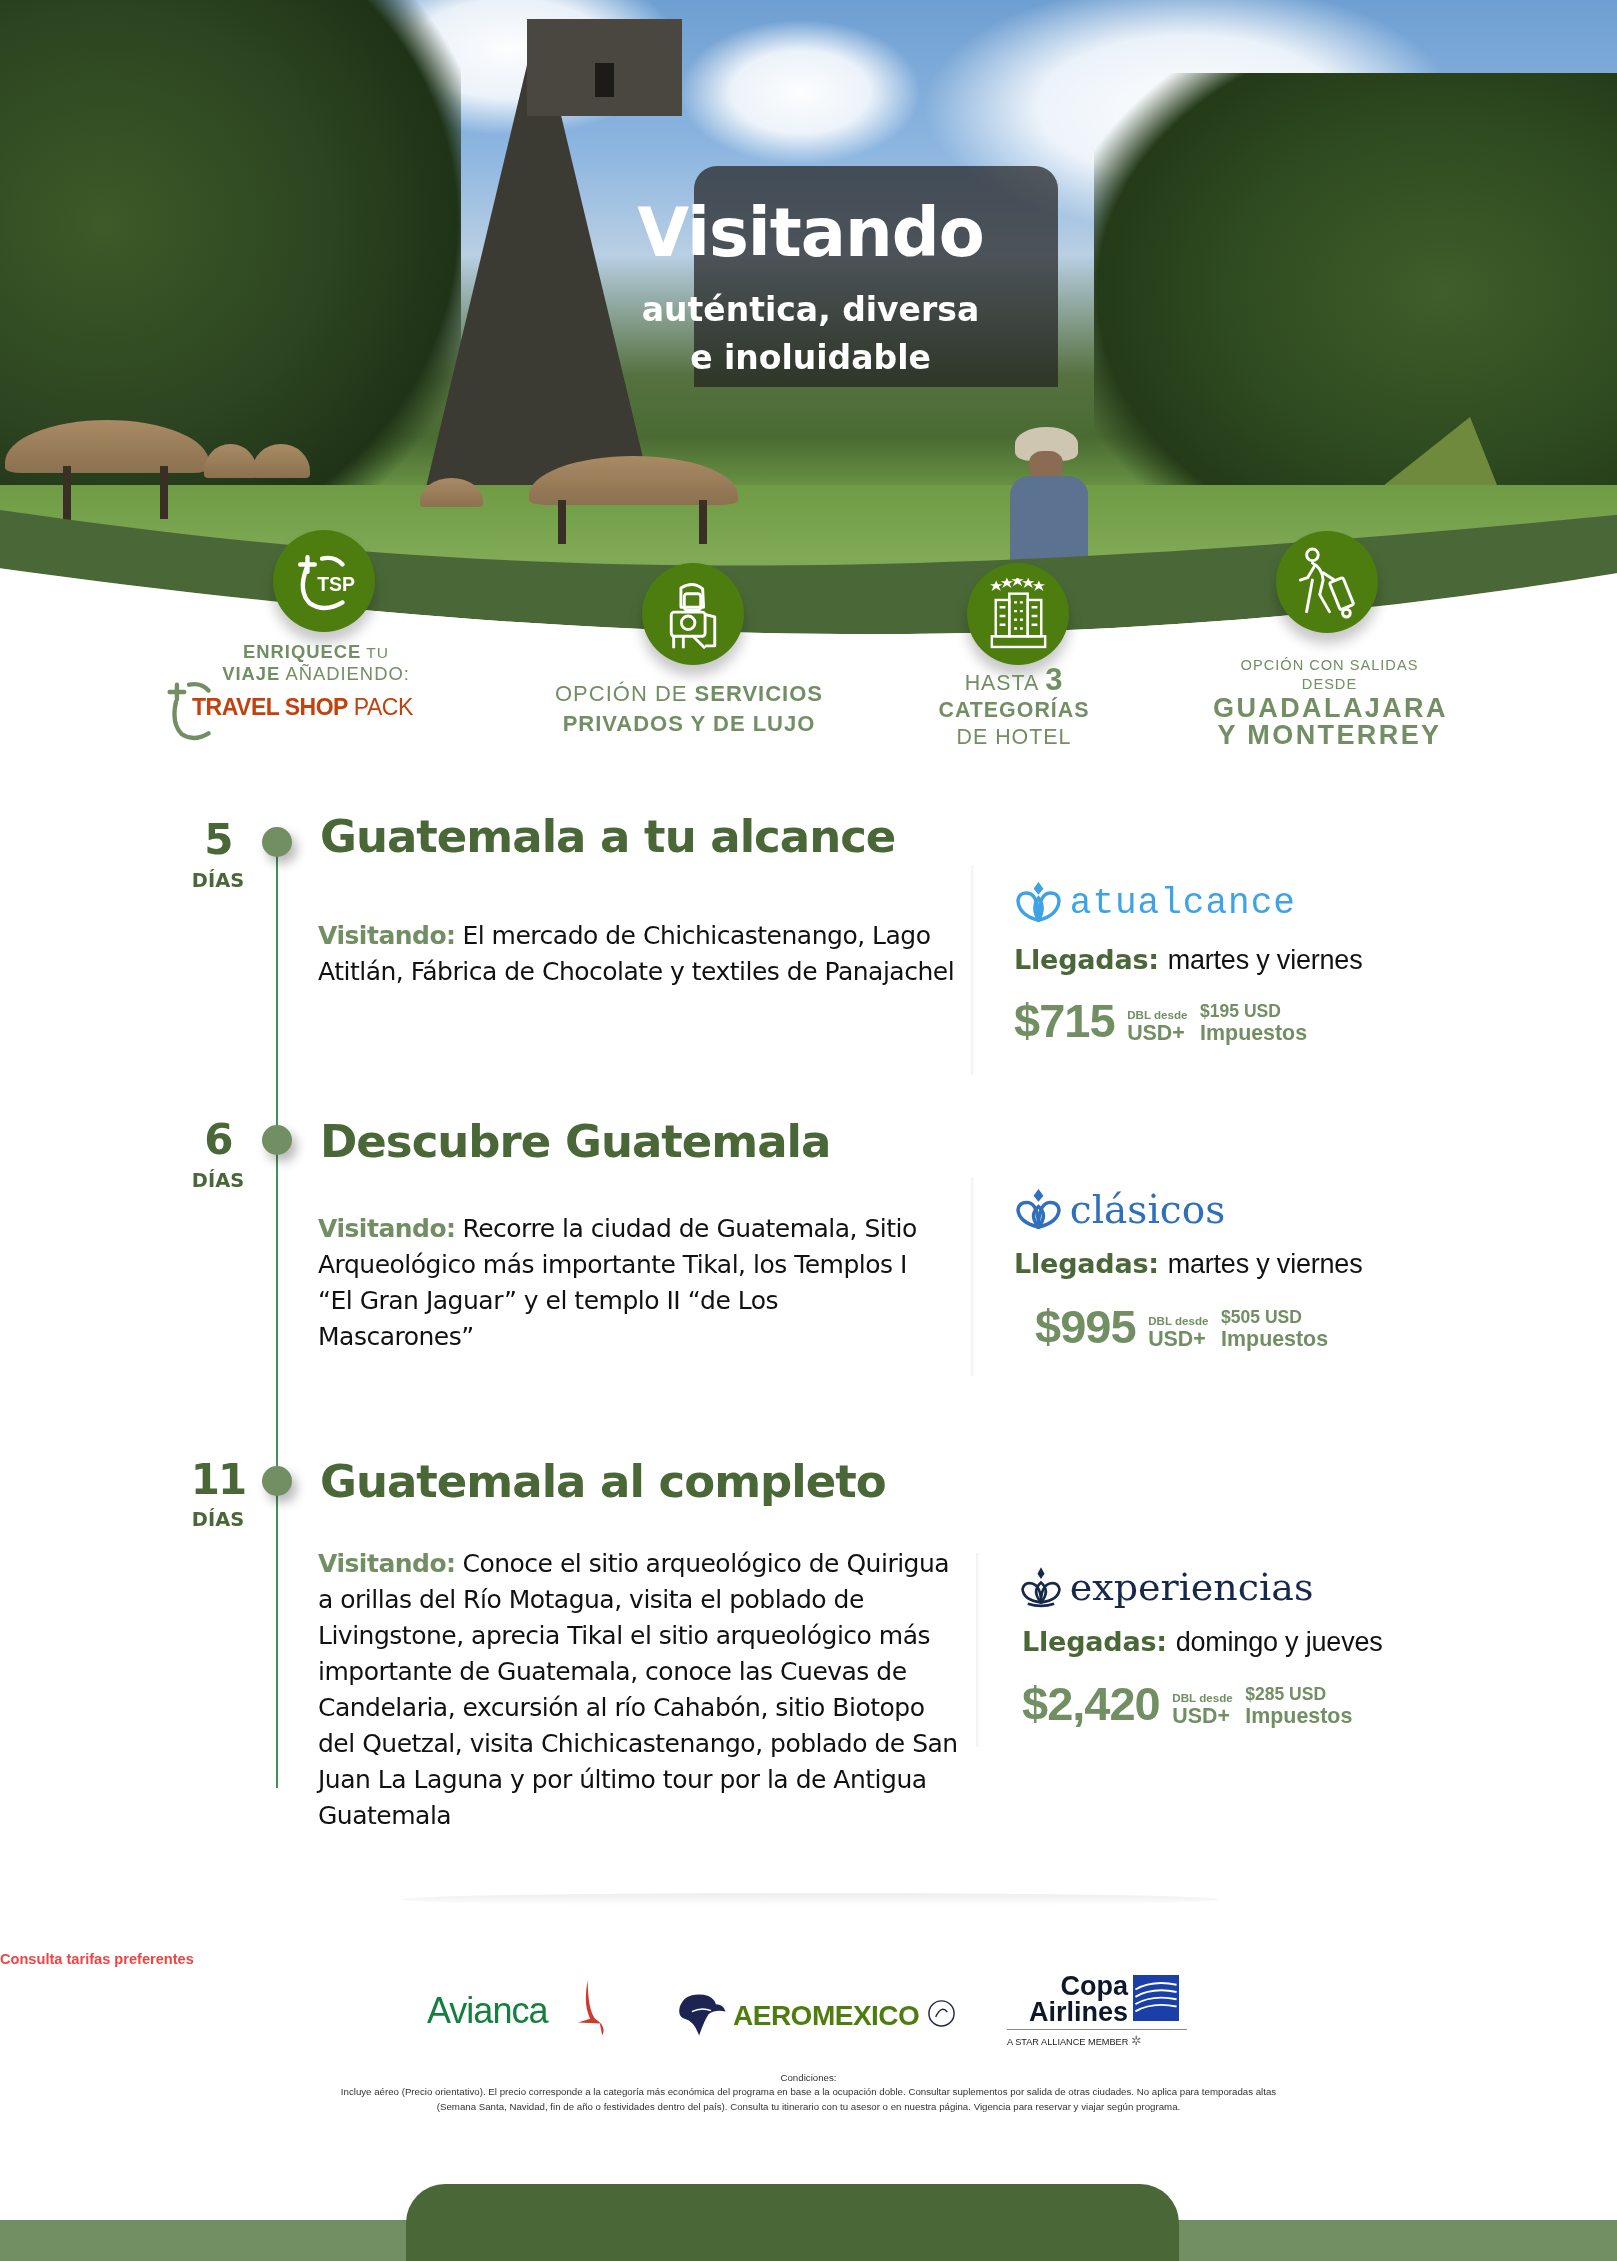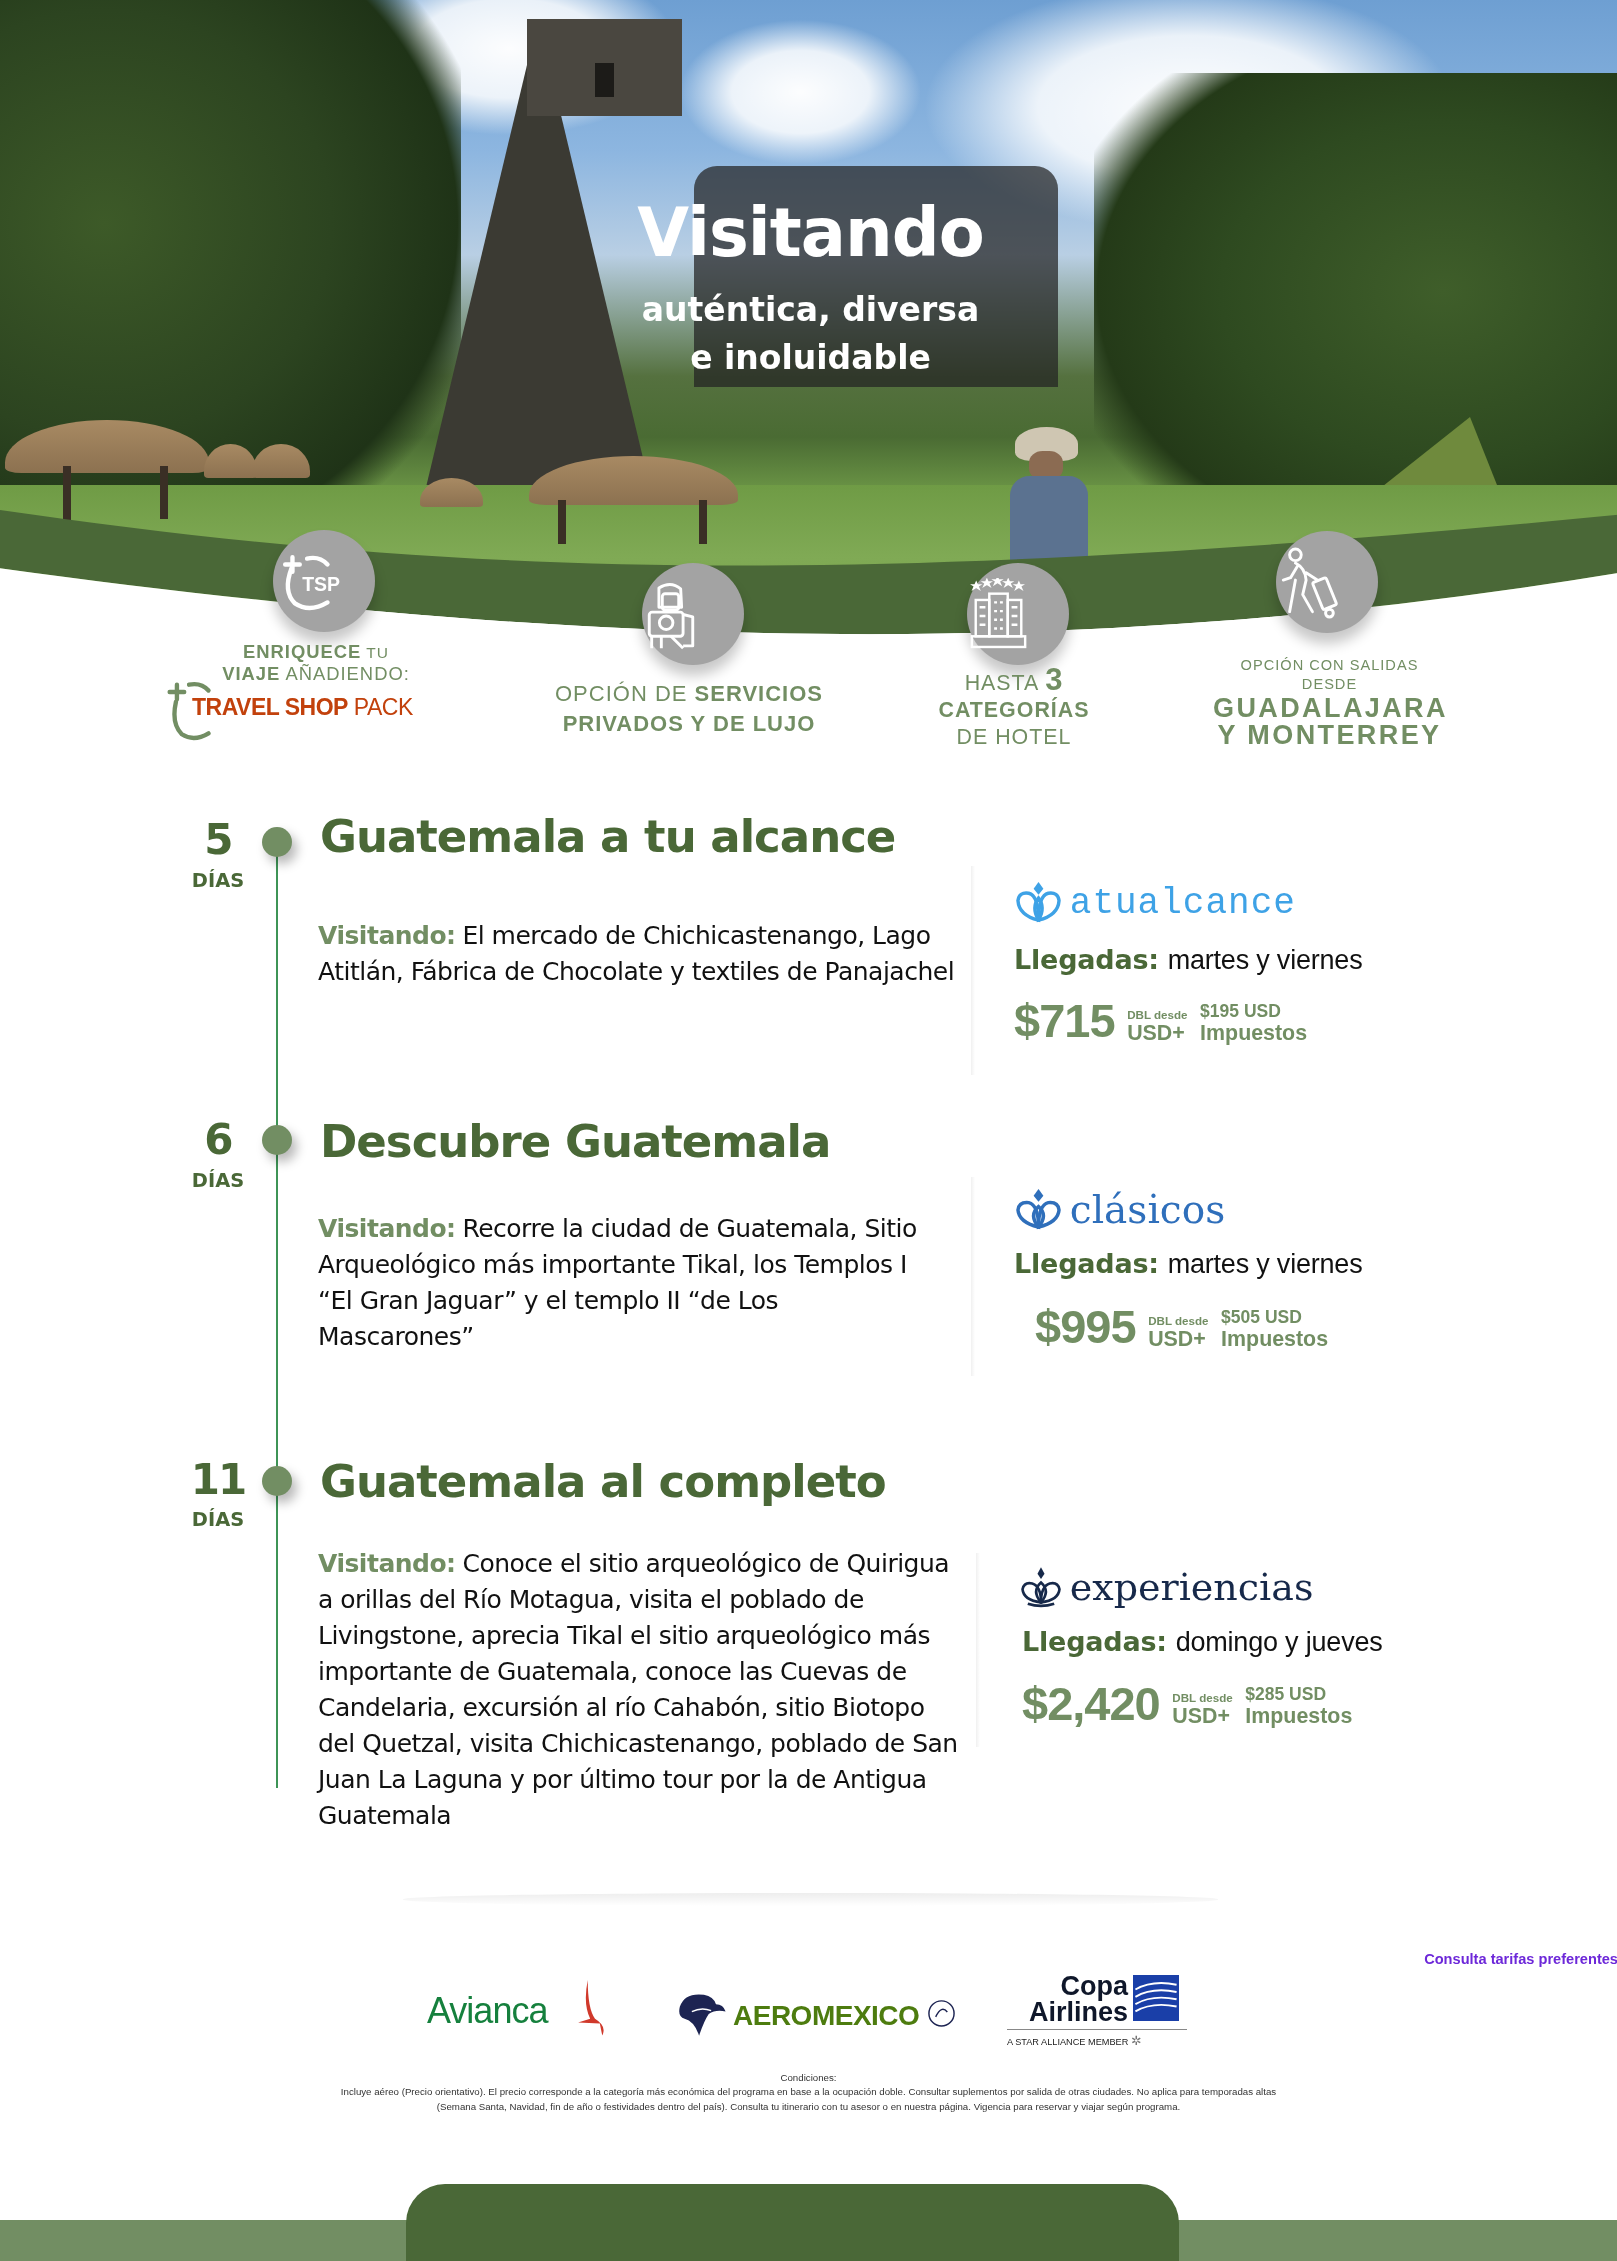--- a/index.html
+++ b/index.html
@@ -34,22 +34,22 @@
     background: rgba(35,35,35,0.72); border-radius: 23px 23px 0 0; }
   .title-main { position: absolute; left: 631px; top: 194px; width: 359px; text-align: center;
     font-family: "DejaVu Sans", sans-serif; font-weight: bold; font-size: 67px; color: #fff; letter-spacing: -1px; }
   .title-sub { position: absolute; left: 631px; top: 286px; width: 359px; text-align: center;
     font-family: "DejaVu Sans", sans-serif; font-weight: bold; font-size: 33px; line-height: 48px; color: #fff; }
 
   
   .wave { position: absolute; left: 0; top: 510px; width: 1618px; height: 155px; }
 
   
-  .feat-circle { position: absolute; width: 102px; height: 102px; border-radius: 50%; background: #a3a3a3;
-    box-shadow: 0 10.7px 12.6px rgba(0,0,0,0.22); display: flex; align-items: center; }
+  .feat-circle { position: absolute; width: 102px; height: 102px; border-radius: 50%; background: #4d7c0f;
+    box-shadow: 0 10.7px 12.6px rgba(0,0,0,0.22); display: flex; align-items: center; justify-content: center; }
   .feat-text { position: absolute; color: #728e63; text-align: center; font-family: "Liberation Sans", sans-serif; text-transform: uppercase; letter-spacing: 1px; }
   .feat-text b { font-weight: 900; }
   .feat-text .lt { font-weight: normal; }
 
   
   .timeline { position: absolute; left: 276px; top: 842px; width: 2.4px; height: 946px; background: #3e9456; }
   .dot { position: absolute; width: 30px; height: 30px; border-radius: 50%; background: #728e63;
     box-shadow: 4.9px 6.8px 10.7px rgba(0,0,0,0.28); }
   .days-num { position: absolute; width: 58px; text-align: center; font-family: "DejaVu Sans", sans-serif; font-weight: bold; font-size: 42px; color: #4a6837; letter-spacing: -1.9px; }
   .days-lbl { position: absolute; width: 58px; text-align: center; font-family: "DejaVu Sans", sans-serif; font-weight: bold; font-size: 19.4px; color: #4a6837; }
@@ -66,21 +66,21 @@
   .price { position: absolute; display: flex; align-items: flex-end; gap: 12.6px; color: #728e63; font-family: "Liberation Sans", sans-serif; font-weight: bold; white-space: nowrap; }
   .price .big { font-size: 47px; line-height: 47px; letter-spacing: -1px; }
   .price .col { display: flex; flex-direction: column; line-height: 1; }
   .price .small { font-size: 11.6px; margin-bottom: 1.9px; }
   .price .mid { font-size: 21.4px; }
   .price .tax { font-size: 17.5px; margin-bottom: 1.9px; }
 
   
   .shadow-line { position: absolute; left: 403px; top: 1893px; width: 815px; height: 12.6px;
     background: linear-gradient(180deg, rgba(0,0,0,0.07), rgba(0,0,0,0)); border-radius: 50%; }
-  .consulta { position: absolute; left: 0; top: 1951px; width: 1618px; text-align: right; font-family: "Liberation Sans", sans-serif; font-weight: bold; font-size: 14.6px; color: #6d28d9; }
+  .consulta { position: absolute; left: 0; top: 1951px; width: 1618px; text-align: left; font-family: "Liberation Sans", sans-serif; font-weight: bold; font-size: 14.6px; color: #ef4444; }
   .conds { position: absolute; left: 194px; width: 1229px; text-align: center; font-family: "Liberation Sans", sans-serif; font-size: 9.7px; line-height: 14.6px; color: #333; }
   .bottom-band { position: absolute; left: 0; top: 2220px; width: 1618px; height: 41px; background: #728e63; }
   .bottom-tab { position: absolute; left: 406px; top: 2184px; width: 773px; height: 77px; background: #4a6837; border-radius: 39px 39px 0 0; }
 </style>
 </head>
 <body>
 
 <div class="hero">
   <div class="cloud" style="left:340px;top:-39px;width:340px;height:175px;"></div>
   <div class="cloud" style="left:922px;top:-19.4px;width:534px;height:252px;"></div>

